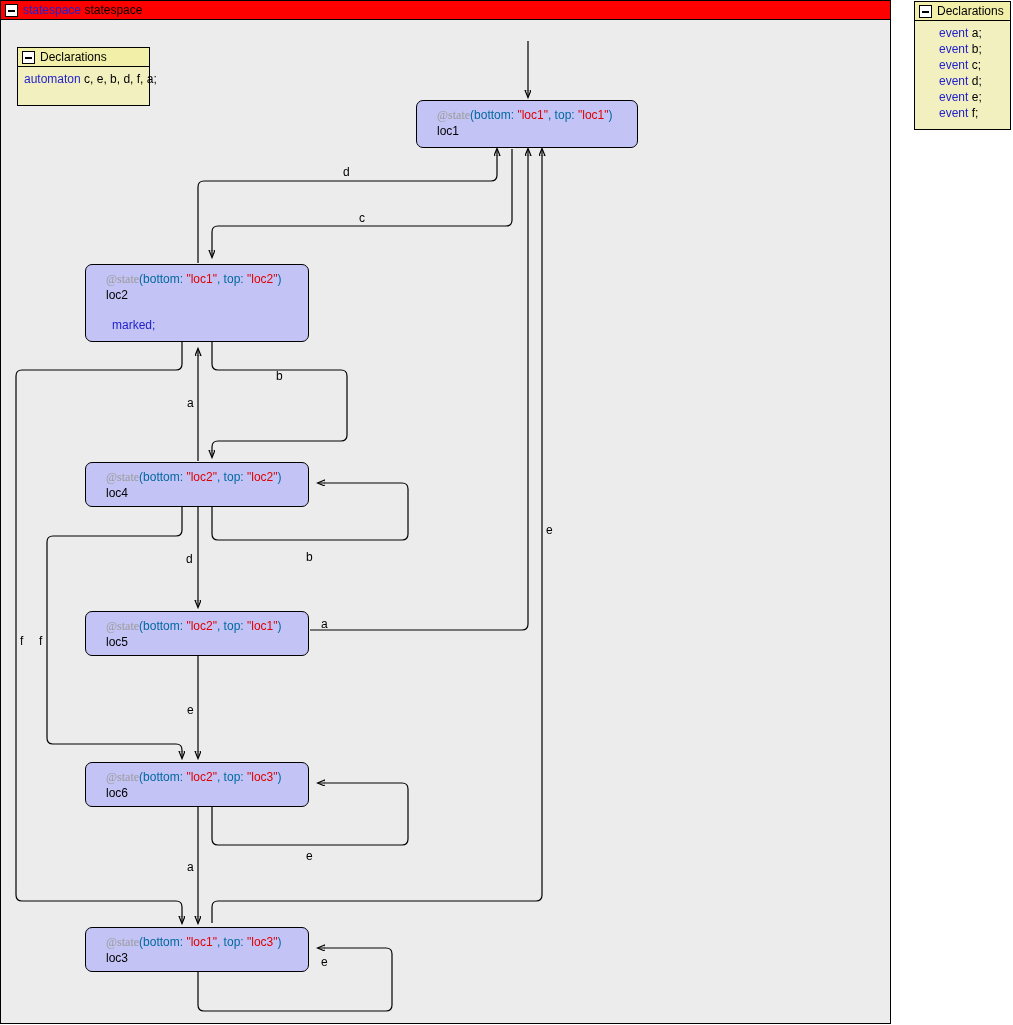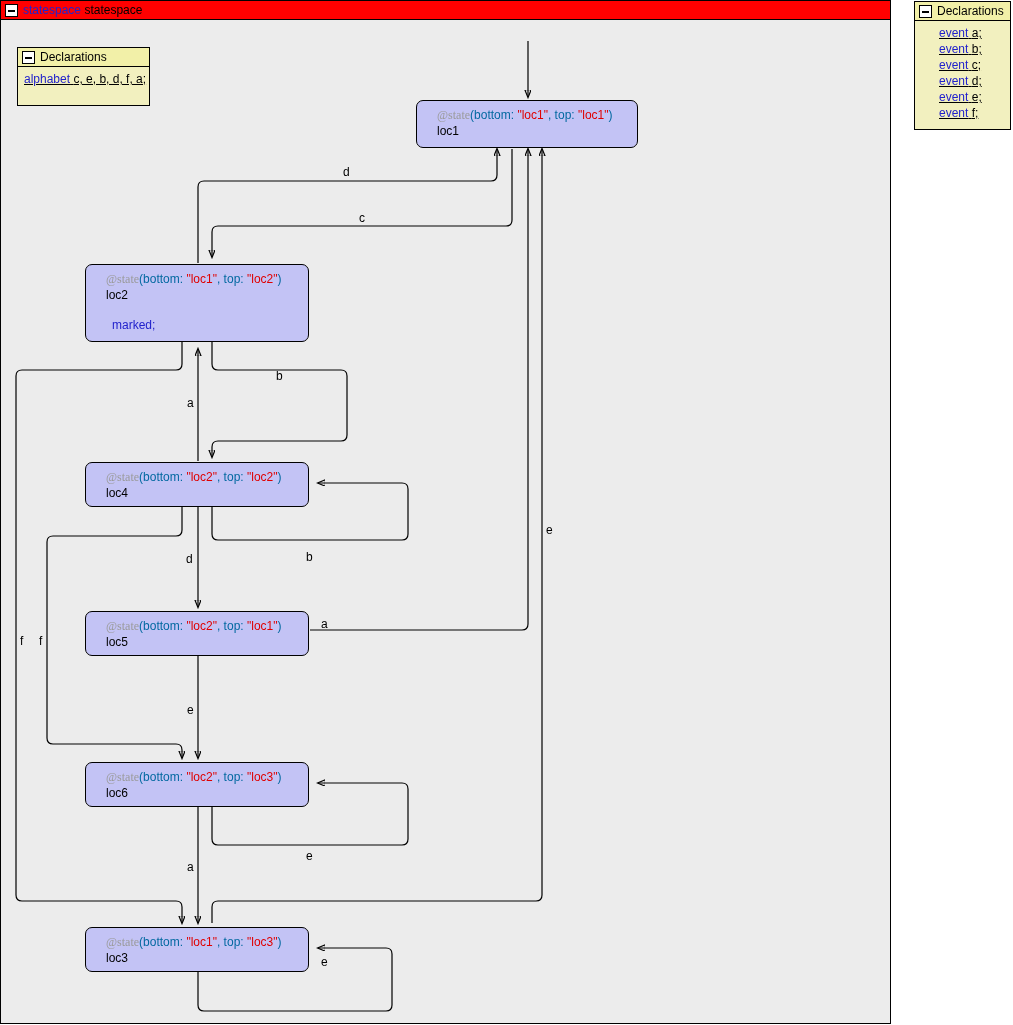--- a/index.html
+++ b/index.html
@@ -13,21 +13,21 @@
     background:#ff0000;box-sizing:border-box;border-bottom:1px solid #000;}
   .collapse-box{position:absolute;width:13px;height:13px;background:#ffffff;
     border:1px solid #000;box-sizing:border-box;}
   .collapse-box::before{content:"";position:absolute;left:2px;top:5px;width:7px;height:2px;background:#000;}
   #automaton-collapse{left:4px;top:3px;}
   #automaton-title{position:absolute;left:22px;top:2px;font-size:12px;line-height:15px;white-space:nowrap;}
   #automaton-title .kw{color:#2222cc;}
   #automaton-title .nm{color:#000;}
 
   
-  .decl-box{position:absolute;background:#f2f0bf;border:1px solid #000;box-sizing:border-box;text-decoration:underline;}
+  .decl-box{position:absolute;background:#f2f0bf;border:1px solid #000;box-sizing:border-box;}
   .decl-head{position:relative;height:19px;background:#f2f0a8;border-bottom:1px solid #000;box-sizing:border-box;}
   .decl-head .collapse-box{left:4px;top:3px;}
   .decl-head-label{position:absolute;left:22px;top:2px;font-size:12px;line-height:15px;color:#000;white-space:nowrap;}
   .decl-body{padding:4px 16px 6px 6px;font-size:12px;line-height:16px;}
   .decl-line{white-space:nowrap;color:#000;}
   .decl-line .kw{color:#2222cc;}
 
   #decl-left{left:16px;top:46px;width:133px;height:59px;}
   #decl-right{left:914px;top:1px;width:97px;height:129px;}
   #decl-right .decl-body{padding-left:24px;}
@@ -116,21 +116,21 @@
     <div class="elabel" style="left:186px;top:860px">a</div>
     <div class="elabel" style="left:320px;top:955px">e</div>
 
     <div class="decl-box" id="decl-left">
       <div class="decl-head">
         <div class="collapse-box"></div>
         <div class="decl-head-label">Declarations</div>
       </div>
       <div class="decl-body">
         <div class="decl-line">
-          <span class="kw">alphabet</span>
+          <span class="kw">automaton</span>
           <span>c, e, b, d, f, a;</span>
         </div>
       </div>
     </div>
 
     <div class="state-box" id="state-loc1" style="left:415px;top:99px;width:222px;height:48px;">
       <div>
         <span class="ann">@state</span><span class="paren">(bottom: </span><span class="str">"loc1"</span><span class="paren">, top: </span><span class="str">"loc1"</span><span class="paren">)</span>
       </div>
       <div class="name">loc1</div>

